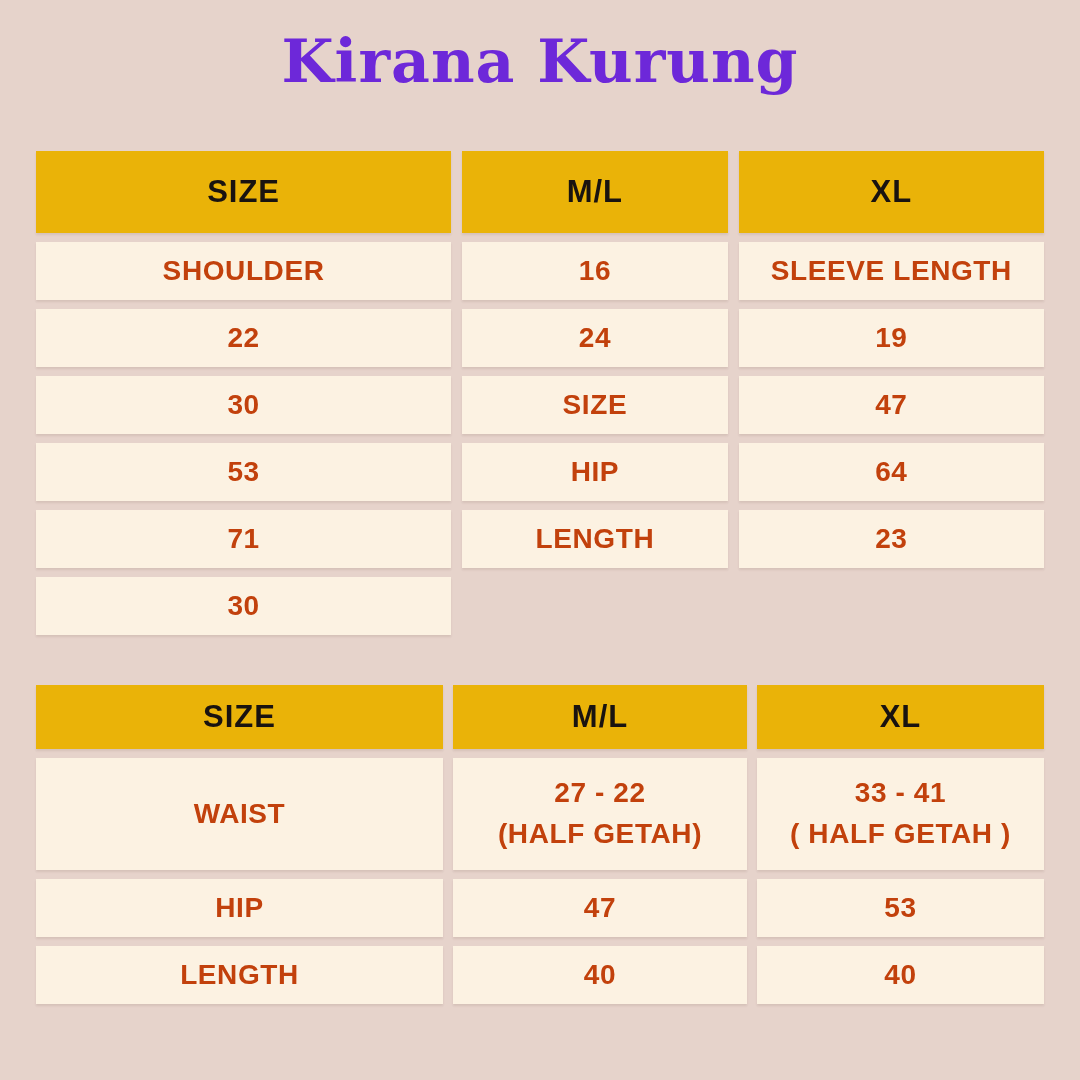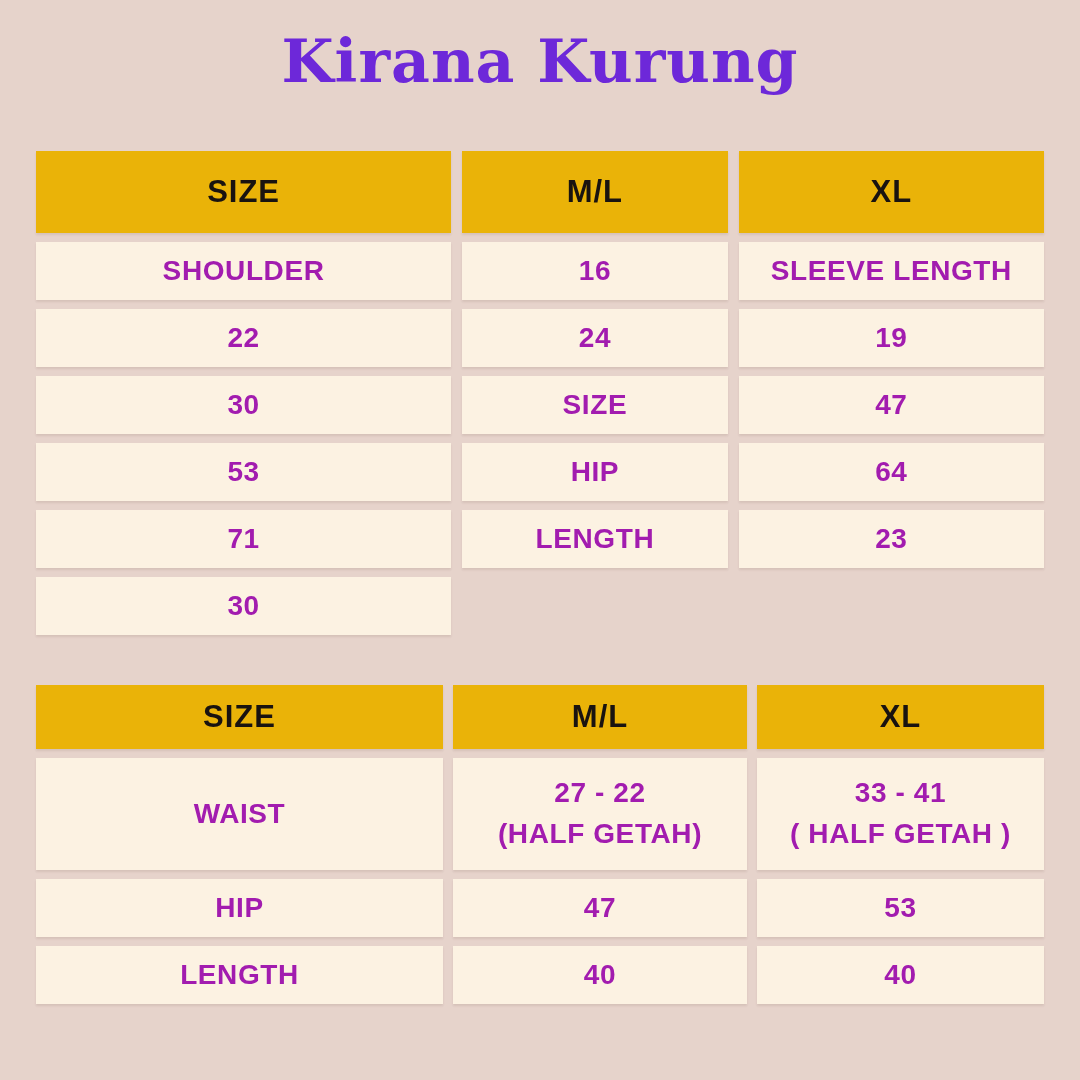--- a/index.html
+++ b/index.html
@@ -31,21 +31,21 @@
   }
   .table-bottom{
     margin-top:50px;
     grid-template-columns:407fr 294fr 287fr;
     grid-template-rows:64px 112px 58px 58px;
     column-gap:10px;row-gap:9px;
   }
   .cell{
     display:flex;align-items:center;justify-content:center;
     background:#fcf2e2;
-    color:#a21caf;
+    color:#c2410c;
     font-weight:700;
     font-size:28px;
     letter-spacing:0.6px;
     text-align:center;
     white-space:pre-line;
     line-height:1.45;
     box-shadow:0 2px 2px rgba(121,90,80,0.14);
   }
   .cell.header{
     background:#eab308;

